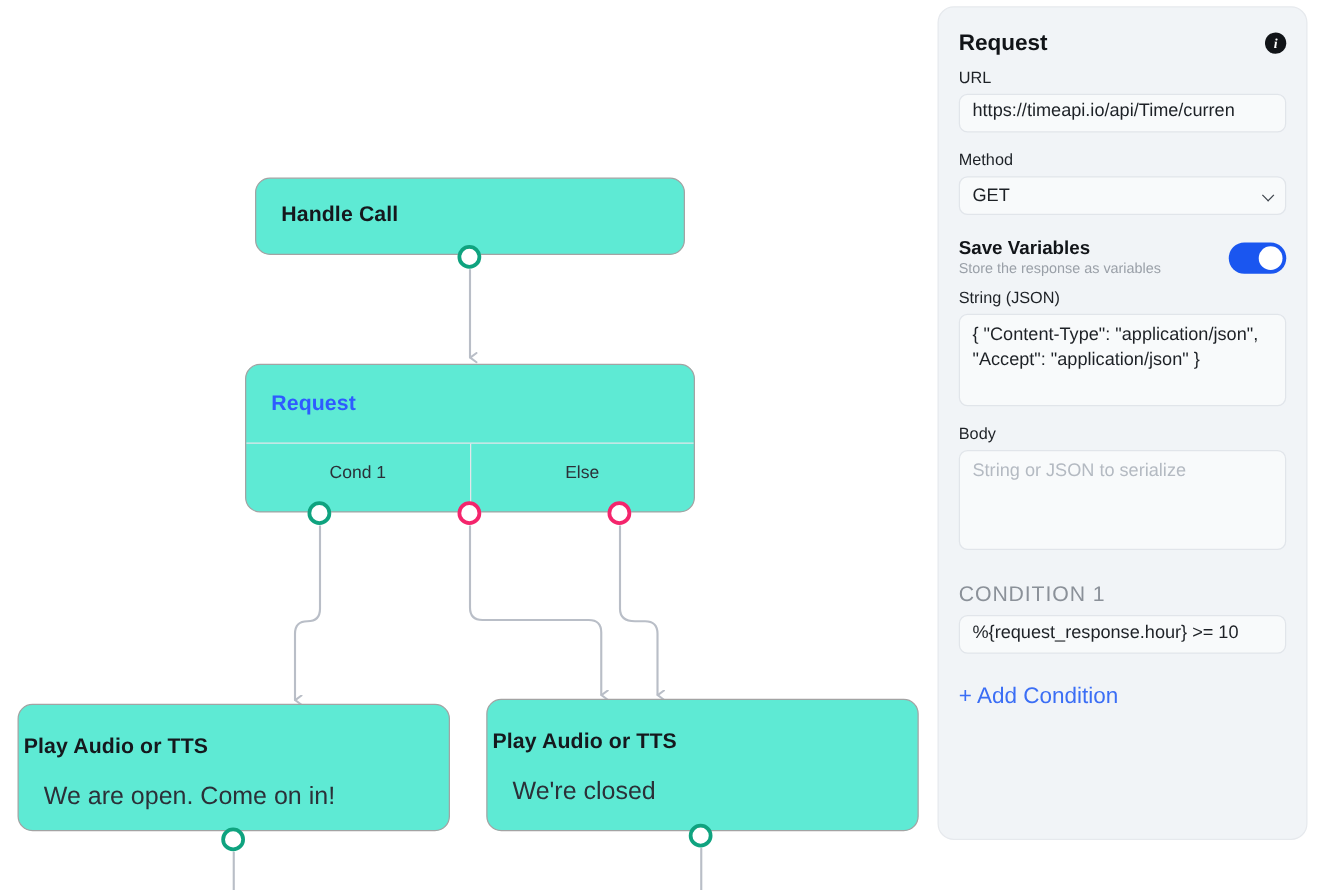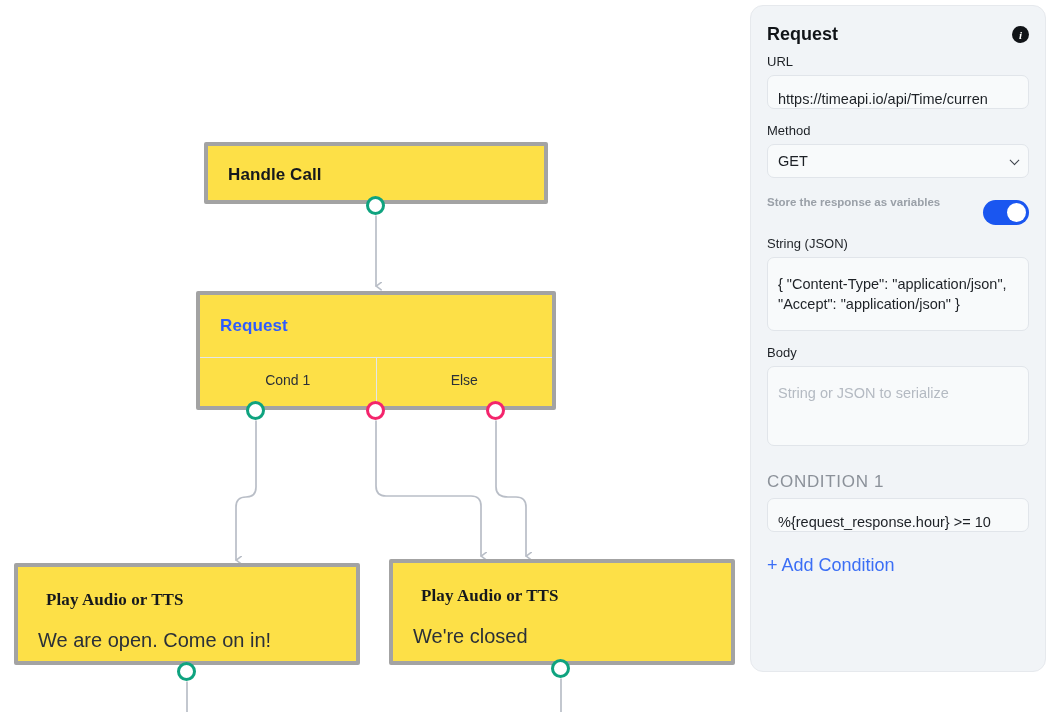--- a/index.html
+++ b/index.html
@@ -11,23 +11,23 @@
     overflow: hidden;
   }
   #root { position: relative; width: 1060px; height: 712px; }
 
   
   #canvas { position: absolute; left: 0; top: 0; width: 750px; height: 712px; }
   #wires { position: absolute; left: 0; top: 0; width: 750px; height: 712px; pointer-events: none; }
 
   .node {
     position: absolute;
-    background: #fde047;
-    border: 4px solid #a3a3a3;
-    border-radius: 2px;
+    background: #5eead4;
+    border: 1px solid #a3a3a3;
+    border-radius: 12px;
   }
   .node-title {
     font-size: 17px;
     font-weight: bold;
     color: #15181d;
     letter-spacing: .1px;
   }
   .node-sub {
     font-size: 20px;
     color: #2b3038;
@@ -51,21 +51,21 @@
     display: flex; align-items: flex-start; justify-content: center;
     padding-top: 14px;
     font-size: 14px; color: #2b3038;
   }
   #node-request .req-port + .req-port { border-left: 1px solid #e3e6ea; }
 
   
   #node-tts-open  { left: 14px;  top: 563px; width: 346px; height: 102px; }
   #node-tts-closed{ left: 389px; top: 559px; width: 346px; height: 106px; }
   .tts-inner { position: relative; height: 100%; }
-  .tts-inner .node-title { position: absolute; left: 28px; top: 23px; font-family: Liberation Serif, serif; }
+  .tts-inner .node-title { position: absolute; left: 4px; top: 23px; }
   .tts-inner .node-sub   { position: absolute; left: 20px; top: 62px; }
 
   
   .dot {
     position: absolute; width: 19px; height: 19px; border-radius: 50%;
     background: #ffffff; border: 3.2px solid #0fa37f;
   }
   .dot.pink { border-color: #f4256c; }
 
   
@@ -96,38 +96,38 @@
     font-size: 17px; color: #8b9199; letter-spacing: .7px;
   }
   .txt-input, .sel-input, .area-input {
     width: 100%;
     background: #f8fafb;
     border: 1px solid #e1e5ea;
     border-radius: 7px;
     font-family: "Liberation Sans", sans-serif;
     font-size: 14.5px;
     color: #1d2126;
-    padding: 16px 10px;
+    padding: 6px 10px;
     outline: none;
   }
   .txt-input { height: 31px; white-space: nowrap; overflow: hidden; text-overflow: clip; line-height: 15px; }
   .sel-input { height: 31px; position: relative; display: flex; align-items: center; text-align: center; }
   .sel-caret {
     position: absolute; right: 10px; top: 50%; transform: translateY(-60%) rotate(45deg);
     width: 7px; height: 7px;
     border-right: 1.6px solid #3c424a; border-bottom: 1.6px solid #3c424a;
   }
   .area-input { resize: none; line-height: 20px; }
   .area-headers { height: 74px; }
   .area-body { height: 80px; color: #b4bac2; }
   .row-gap { height: 14px; }
 
   .save-row { position: relative; height: 40px; margin-top: 18px; }
   .save-row .save-title { font-size: 15px; font-weight: bold; color: #111418; }
-  .save-row .save-sub { font-size: 11.5px; color: #9aa0a8; margin-top: 2px; font-weight: bold; }
+  .save-row .save-sub { font-size: 11.5px; color: #9aa0a8; margin-top: 2px; }
   .toggle {
     position: absolute; right: 0; top: 4px;
     width: 46px; height: 25px; border-radius: 13px; background: #1a56f0;
   }
   .toggle .knob {
     position: absolute; right: 3px; top: 3px;
     width: 19px; height: 19px; border-radius: 50%; background: #ffffff;
   }
   .add-link {
     margin-top: 23px; font-size: 18px; color: #3b6ef5; cursor: pointer;
@@ -213,20 +213,21 @@
 
     <div class="row-gap"></div>
 
     <label class="field-label">Method</label>
     <div class="sel-input">
       <span>GET</span>
       <span class="sel-caret"></span>
     </div>
 
     <div class="save-row">
+      <div class="save-title">Save Variables</div>
       <div class="save-sub">Store the response as variables</div>
       <div class="toggle">
         <div class="knob"></div>
       </div>
     </div>
 
     <label class="field-label">String (JSON)</label>
     <div class="area-input area-headers">{ "Content-Type": "application/json", "Accept": "application/json" }</div>
 
     <div class="row-gap"></div>

